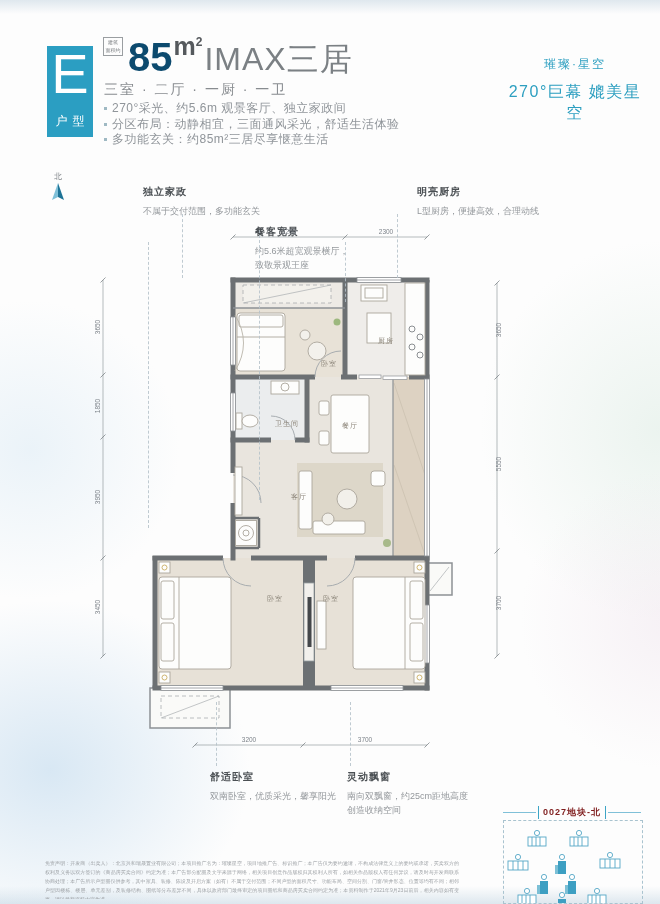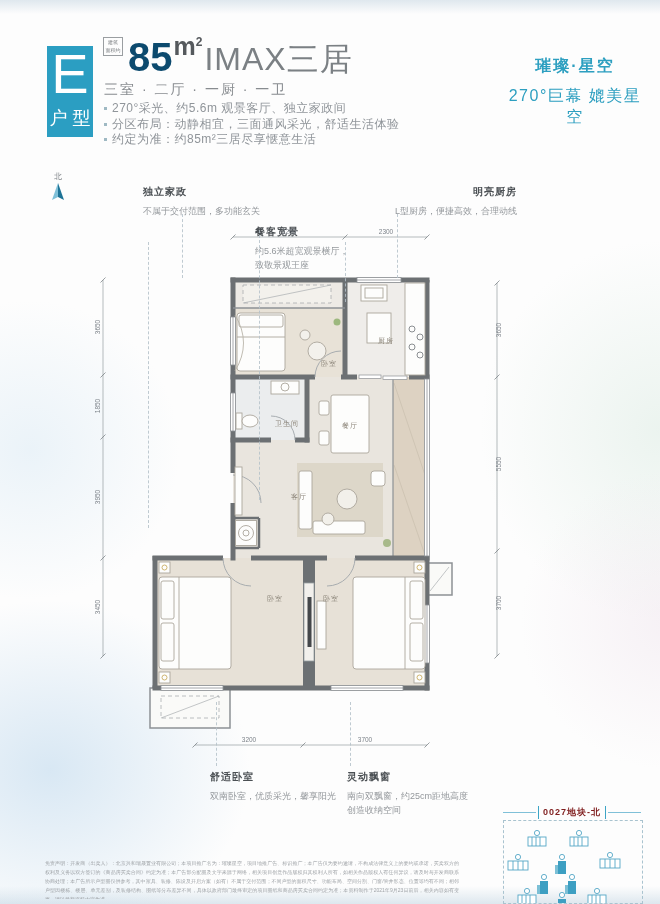--- a/index.html
+++ b/index.html
@@ -5,35 +5,35 @@
   html,body{margin:0;padding:0;background:#ffffff;}
   .page{position:relative;width:660px;height:904px;background:#fdfdfd;overflow:hidden;
         font-family:"Liberation Sans","DejaVu Sans",sans-serif;}
   .blob{position:absolute;border-radius:50%;pointer-events:none;}
   .strip{position:absolute;pointer-events:none;}
 
   
   .ebox{position:absolute;left:47px;top:46px;width:46px;height:91px;background:#2b9ec2;color:#fff;
         display:flex;flex-direction:column;align-items:center;justify-content:space-between;}
   .ebox .letter{font-size:56px;font-weight:400;line-height:1;margin-top:0px;}
-  .ebox .lab{font-size:18px;letter-spacing:5px;text-indent:5px;margin-bottom:7px;white-space:nowrap;}
+  .ebox .lab{font-size:12px;letter-spacing:5px;text-indent:5px;margin-bottom:7px;white-space:nowrap;}
   .titlerow{position:absolute;left:103px;top:34px;display:flex;align-items:flex-end;}
   .badge{width:18px;border:1px solid #9a9ea1;font-size:5px;color:#75797c;text-align:center;
          line-height:1.5;padding:1px 0;margin-bottom:18px;margin-right:5px;}
   .bigno{font-size:40px;font-weight:bold;color:#0c4a6e;line-height:0.85;}
   .unit{font-size:25px;font-weight:bold;color:#55595d;line-height:1;margin-left:1px;margin-bottom:15px;}
   .unit sup{font-size:12px;}
   .suffix{font-size:32px;font-weight:300;color:#7b8084;line-height:0.9;letter-spacing:1px;margin-left:2px;}
   .roomsline{position:absolute;left:104px;top:81px;font-size:14px;color:#888c90;letter-spacing:2px;}
   .bullet{position:absolute;left:104px;font-size:12px;color:#90959a;letter-spacing:0.5px;white-space:nowrap;}
   .bullet .bdot{display:inline-block;width:3px;height:3px;background:#9fb9c3;vertical-align:2px;margin-right:5px;}
 
   
   .brand{position:absolute;left:505px;top:56px;width:140px;text-align:center;color:#2d9fc0;}
-  .brand .t{font-size:16px;font-weight:bold;letter-spacing:2px;}
+  .brand .t{font-size:12px;font-weight:normal;letter-spacing:2px;}
   .brand .s{font-size:16px;margin-top:9px;letter-spacing:1.5px;}
 
   
   .compass{position:absolute;left:46px;top:171px;width:24px;text-align:center;}
   .compass .n{font-size:8px;color:#82878b;}
 
   
   .feat{position:absolute;}
   .feat .ft{font-size:10px;font-weight:bold;color:#4b5054;letter-spacing:1px;}
   .feat .fd{font-size:9px;color:#94989c;margin-top:6px;line-height:1.5;white-space:nowrap;}
@@ -80,21 +80,21 @@
     </span>
     <span class="bigno">85</span>
     <span class="unit"><span>m</span><sup>2</sup></span>
     <span class="suffix">IMAX三居</span>
   </div>
 
   <div class="roomsline">三室 · 二厅 · 一厨 · 一卫</div>
 
   <div class="bullet" style="top:100px;"><span class="bdot"></span><span>270°采光、约5.6m 观景客厅、独立家政间</span></div>
   <div class="bullet" style="top:116px;"><span class="bdot"></span><span>分区布局：动静相宜，三面通风采光，舒适生活体验</span></div>
-  <div class="bullet" style="top:131px;"><span class="bdot"></span><span>约定为准：约85m²三居尽享惬意生活</span></div>
+  <div class="bullet" style="top:131px;"><span class="bdot"></span><span>多功能玄关：约85m²三居尽享惬意生活</span></div>
 
   <div class="brand">
     <div class="t">璀璨·星空</div>
     <div class="s">270°巨幕 媲美星空</div>
   </div>
 
   <div class="compass">
     <div class="n">北</div>
     <svg width="18" height="20" viewBox="0 0 18 20">
       <polygon points="9,1 9,15 3,18" fill="#7fc0d8"></polygon>
@@ -103,21 +103,21 @@
   </div>
 
   <div class="feat" style="left:143px;top:185px;">
     <div class="ft">独立家政</div>
     <div class="fd"><span>不属于交付范围，多功能玄关</span><br><span></span></div>
   </div>
   <div class="feat" style="left:255px;top:185px;margin-top:40px;">
     <div class="ft">餐客宽景</div>
     <div class="fd"><span>约5.6米超宽观景横厅，</span><br><span>致敬景观王座</span></div>
   </div>
-  <div class="feat" style="left:395px;top:185px;text-align:right;">
+  <div class="feat" style="left:417px;top:185px;">
     <div class="ft">明亮厨房</div>
     <div class="fd"><span>L型厨房，便捷高效，合理动线</span><br><span></span></div>
   </div>
 
   <div class="feat" style="left:210px;top:770px;">
     <div class="ft">舒适卧室</div>
     <div class="fd"><span>双南卧室，优质采光，馨享阳光</span><br><span></span></div>
   </div>
   <div class="feat" style="left:347px;top:770px;">
     <div class="ft">灵动飘窗</div>

